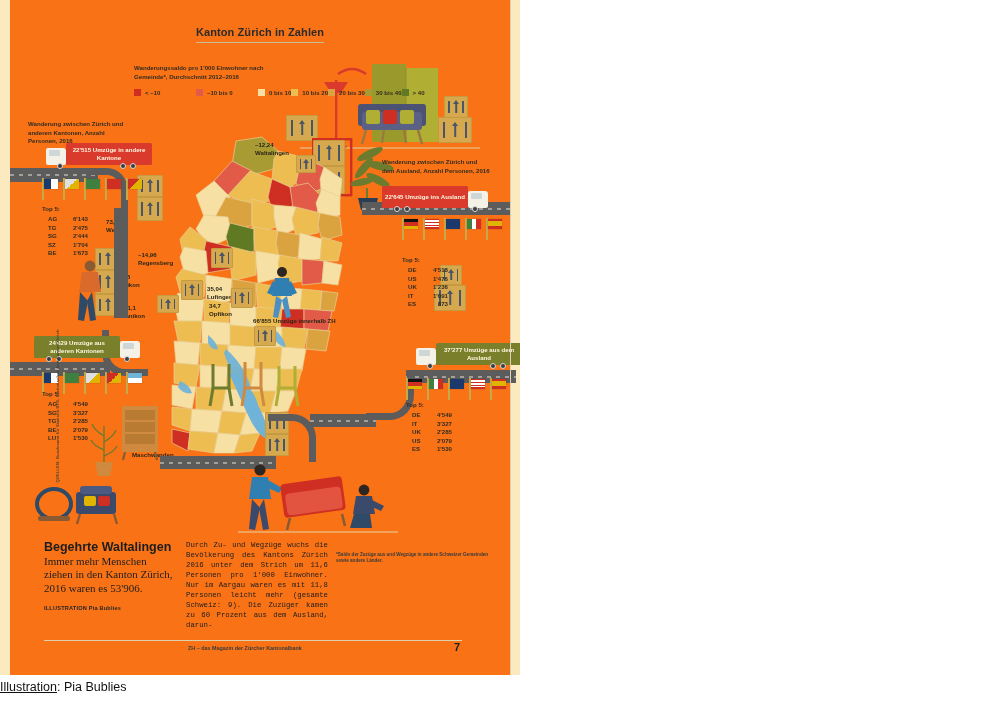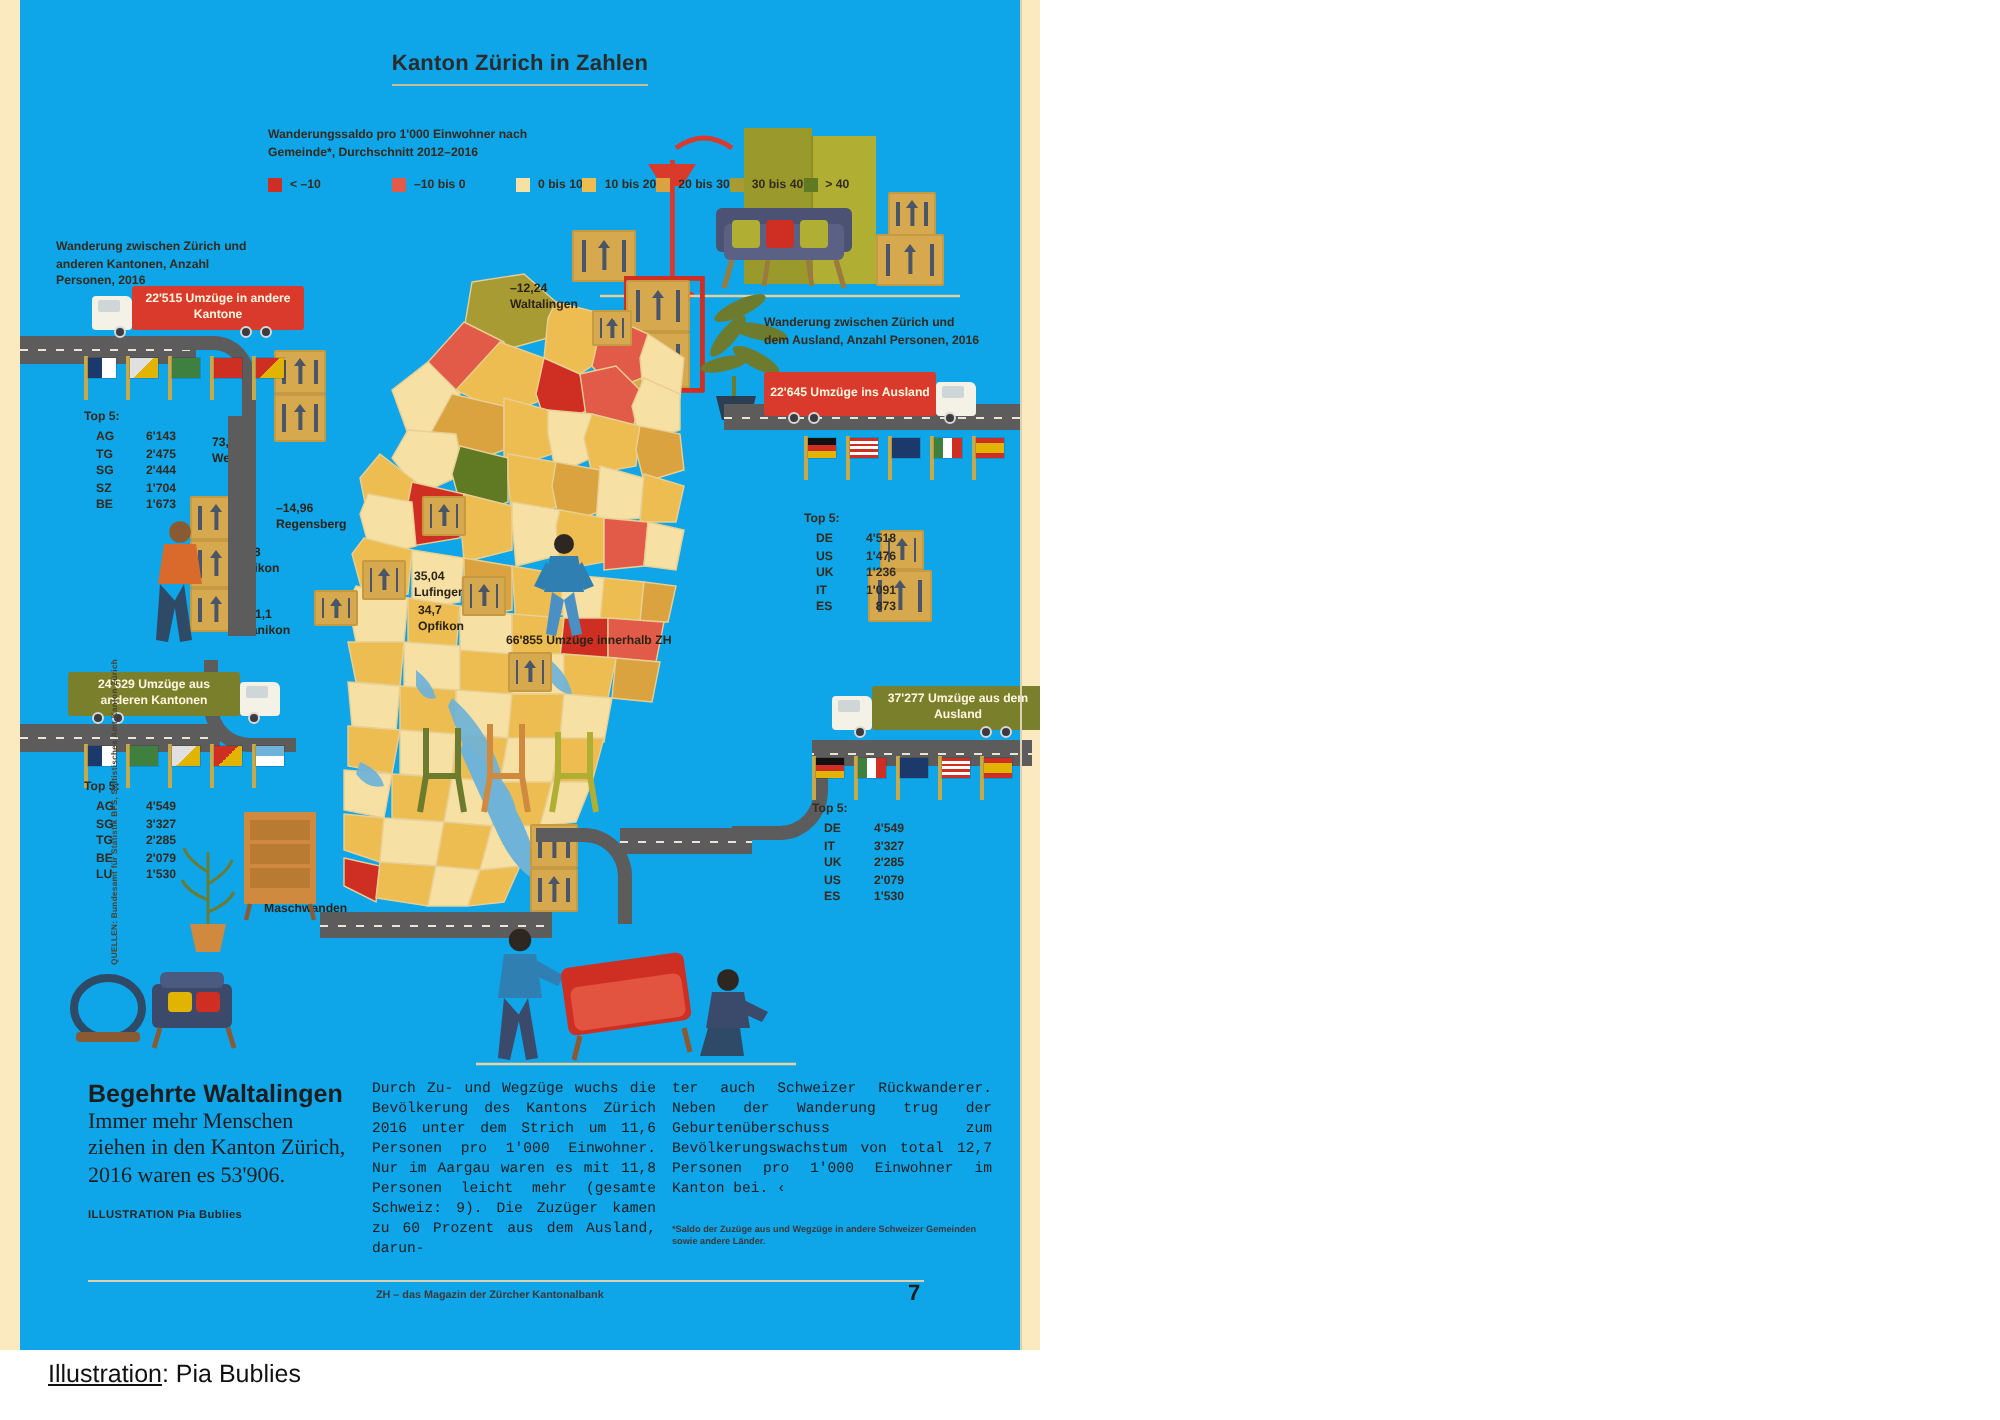--- a/index.html
+++ b/index.html
@@ -20,21 +20,21 @@
     position: absolute;
     left: 0; top: 0;
     width: 520px; height: 675px;
     background: #fbeabf;
     overflow: hidden;
   }
   #spread-inner {
     position: absolute;
     left: 10px; top: 0;
     width: 500px; height: 675px;
-    background: #0ea5e9;
+    background: #f97316;
   }
   .vrule {
     position: absolute;
     left: 510px; top: 0;
     width: 1px; height: 675px;
     background: #dcd0b0;
   }
   
   #kopf {
     position: absolute;
@@ -197,21 +197,21 @@
   #credit {
     position:absolute; left: -28px; top: 405px;
     width: 150px;
     transform: rotate(-90deg); transform-origin: 50% 50%;
     font-size: 4.1px; font-weight:700; color:#4a4334; letter-spacing:.15px;
     white-space: nowrap;
   }
   
   #shotcap {
     position:absolute; left: 0; top: 680px; width: 520px;
-    font-size: 12.5px; color: #111; padding-left: 24px;
+    font-size: 12.5px; color: #111;
   }
   #shotcap .u { text-decoration: underline; }
 </style>
 </head>
 <body>
 
 <div id="page">
 
   <div id="spread">
     <div id="spread-inner">
@@ -858,21 +858,20 @@
       <div id="article">
         <div class="art-col" id="col0">
           <div class="h">Begehrte Waltalingen</div>
           <div class="sub">Immer mehr Menschen ziehen in den Kanton Zürich, 2016 waren es 53'906.</div>
           <div class="ill">ILLUSTRATION Pia Bublies</div>
         </div>
         <div class="art-col" id="col1">
           <div class="body-text">Durch Zu- und Wegzüge wuchs die Bevölkerung des Kantons Zürich 2016 unter dem Strich um 11,6 Personen pro 1'000 Einwohner. Nur im Aargau waren es mit 11,8 Personen leicht mehr (gesamte Schweiz: 9). Die Zuzüger kamen zu 60 Prozent aus dem Ausland, darun-</div>
         </div>
         <div class="art-col" id="col2">
-          <div class="body-text">ter auch Schweizer Rückwanderer. Neben der Wanderung trug der Geburtenüberschuss zum Bevölkerungswachstum von total 12,7 Personen pro 1'000 Einwohner im Kanton bei. ‹</div>
           <div class="footnote">*Saldo der Zuzüge aus und Wegzüge in andere Schweizer Gemeinden sowie andere Länder.</div>
         </div>
       </div>
 
       <div id="footer">
         <span class="rule"></span>
         <span class="fl">ZH – das Magazin der Zürcher Kantonalbank</span>
         <span class="pn">7</span>
       </div>
 

